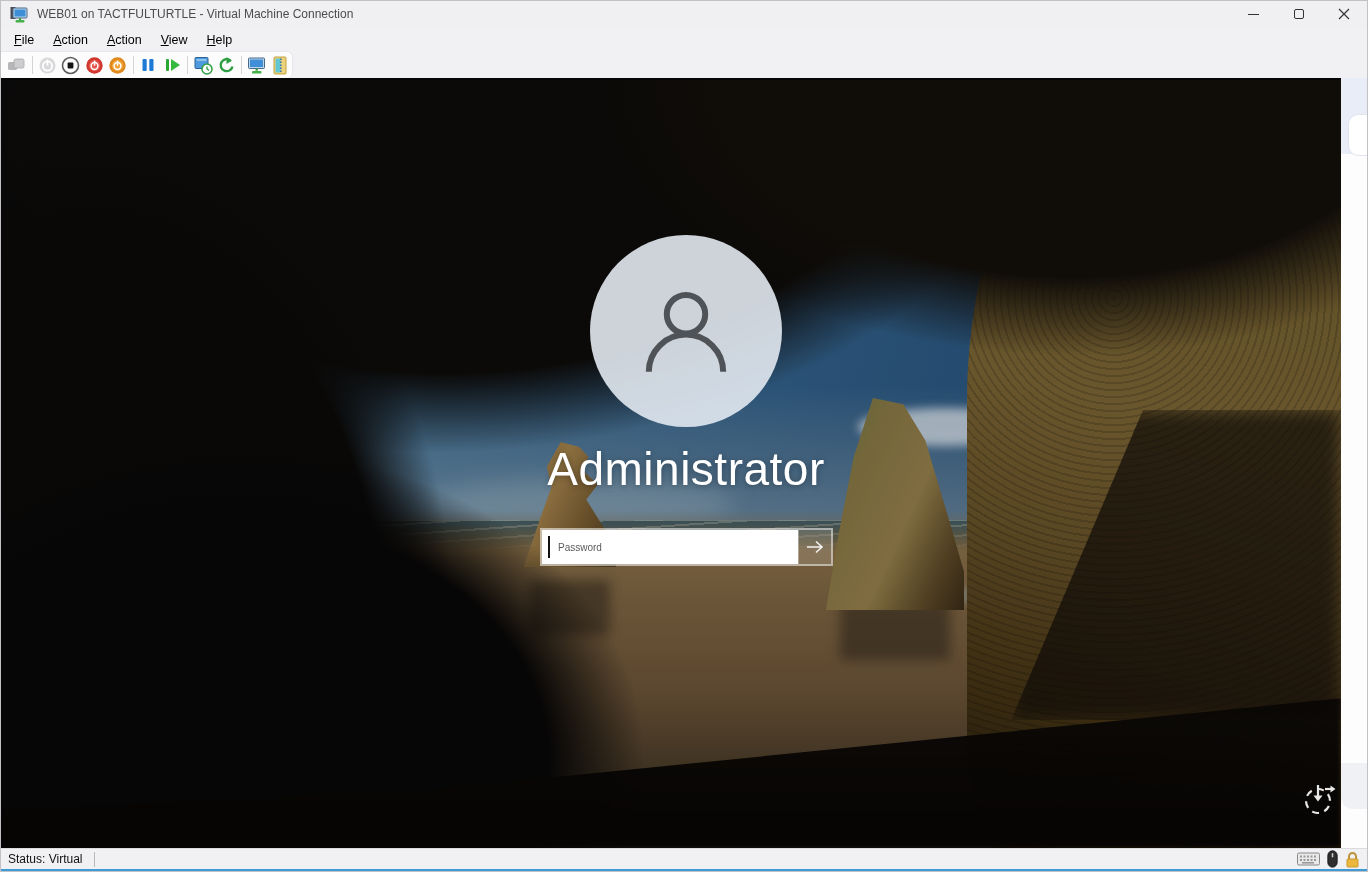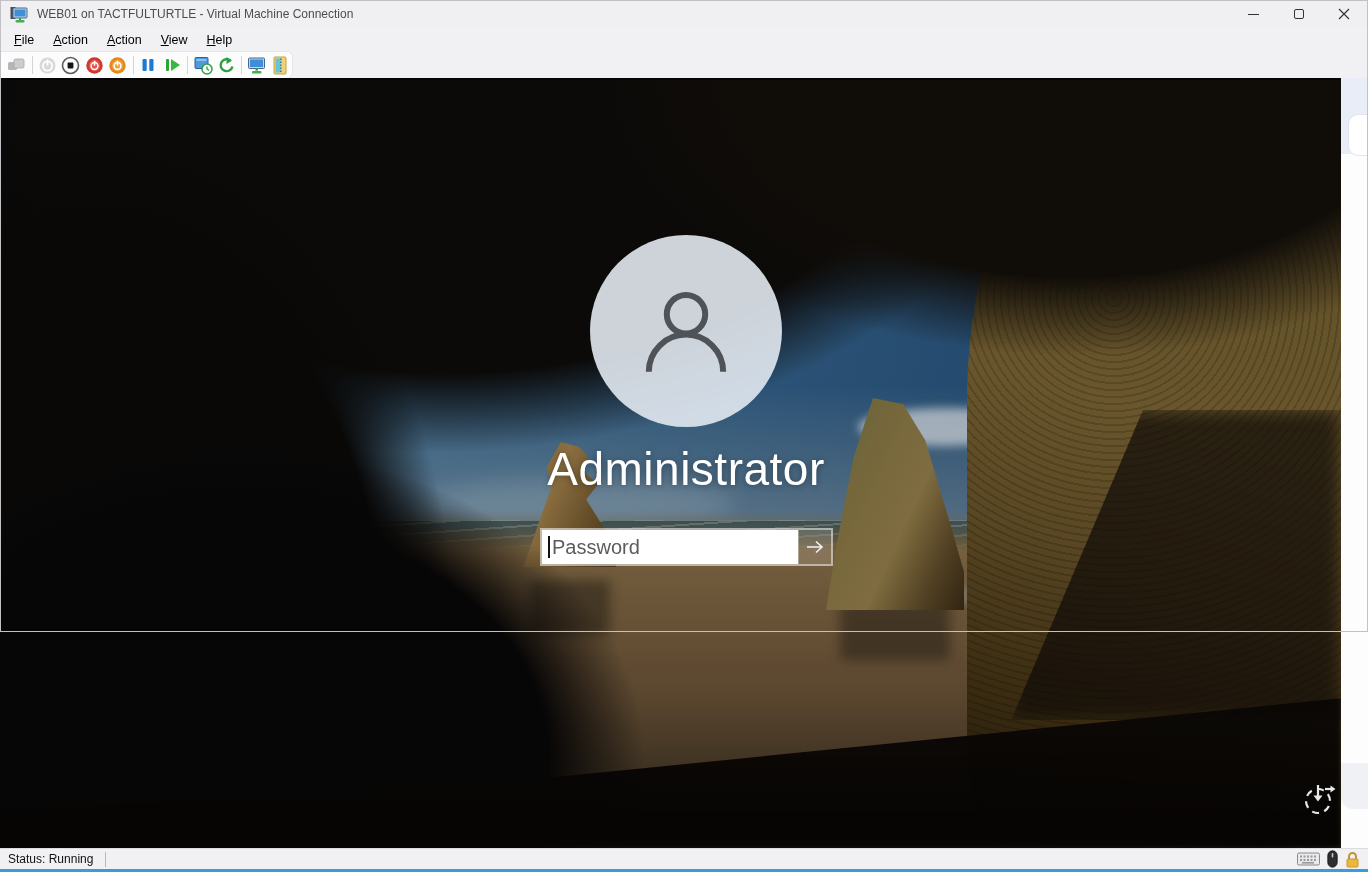--- a/index.html
+++ b/index.html
@@ -1,17 +1,17 @@
 <!DOCTYPE html>
 <html><head>
 <meta charset="utf-8">
 <style>
   * { margin:0; padding:0; box-sizing:border-box; }
   html,body { width:1368px; height:872px; overflow:hidden; font-family:"Liberation Sans","DejaVu Sans",sans-serif; background:#fff; }
-  .window { position:relative; width:1368px; height:632px; background:#f1f0f3; }
+  .window { position:relative; width:1368px; height:872px; background:#f1f0f3; }
   .frame { position:absolute; inset:0; border:1px solid #c2c1c5; pointer-events:none; z-index:60; }
 
   
   .titlebar { position:absolute; left:0; top:0; width:1368px; height:28px; background:#f0eff2; display:flex; align-items:center; z-index:30; }
   .app-icon { margin-left:10px; width:18px; height:17px; display:flex; }
   .title-text { margin-left:9px; font-size:12px; color:#4c4c4c; }
   .win-controls { position:absolute; right:2px; top:0; height:28px; display:flex; }
   .win-btn { width:45px; height:28px; display:flex; align-items:center; justify-content:center; }
   .glyph-min { width:11px; height:1px; background:#333; }
   .glyph-max { width:10px; height:10px; border:1px solid #333; border-radius:2px; }
@@ -76,21 +76,21 @@
 
   
   .login { position:absolute; inset:0; z-index:5; }
   .avatar { position:absolute; left:590px; top:155px; width:192px; height:192px; border-radius:50%;
             background:rgba(226,233,241,0.9); display:flex; align-items:center; justify-content:center; }
   .user-name { position:absolute; left:286px; top:362px; width:800px; text-align:center;
                font-size:46px; font-weight:300; color:#ffffff; letter-spacing:0.5px; text-shadow:0 1px 6px rgba(0,0,0,0.35); }
   .pw-group { position:absolute; left:540px; top:448px; width:293px; height:38px;
               border:2px solid rgba(255,255,255,0.55); display:flex; }
   .pw-input-wrap { position:relative; width:256px; height:34px; background:#ffffff; }
-  .pw-input { width:100%; height:100%; border:none; outline:none; padding-left:10px; font-size:20px; color:#c2410c; background:transparent; font-family:inherit; }
+  .pw-input { width:100%; height:100%; border:none; outline:none; padding-left:16px; font-size:10px; color:#c2410c; background:transparent; font-family:inherit; }
   .pw-input::placeholder { color:#5c5c5c; opacity:1; }
   .caret { position:absolute; left:6px; top:6px; width:1.5px; height:22px; background:#111; }
   .pw-submit { width:33px; height:34px; background:rgba(255,255,255,0.14); display:flex; align-items:center; justify-content:center; border-left:1px solid rgba(255,255,255,0.35); cursor:pointer; }
   .update-icon { position:absolute; left:1300px; top:700px; width:38px; height:38px; }
 
   
   .right-strip { position:absolute; left:1341px; top:52px; width:27px; height:796px; background:#fdfdfe; z-index:20; }
   .flyout-top { position:absolute; left:0; top:0; width:27px; height:102px; background:#e8edf8; border-radius:12px 0 0 0; }
   .flyout-icon { position:absolute; left:7px; top:6px; width:17px; height:18px; }
   .flyout-btn { position:absolute; left:7px; top:62px; width:20px; height:42px; background:#fff; border:1px solid #e1e5ee; border-right:none; border-radius:10px 0 0 10px; }
@@ -289,21 +289,21 @@
         <rect x="2" y="1.5" width="12" height="11" fill="none" stroke="#e0581f" stroke-width="2" stroke-dasharray="3 2.2"></rect>
         <circle cx="6" cy="13.5" r="3.2" fill="#eaf2fb" stroke="#2e7fd0" stroke-width="1.6"></circle>
         <path d="M8.4 15.9 L11 18" stroke="#2e7fd0" stroke-width="1.6"></path>
       </svg>
       <div class="flyout-btn"></div>
     </div>
     <div class="flyout-bottom"></div>
   </div>
 
   <div class="statusbar">
-    <span class="status-text">Status: Running</span>
+    <span class="status-text">Status: Virtual</span>
     <span class="sb-sep"></span>
     <div class="sb-icons">
       <svg width="23" height="14" viewBox="0 0 23 14">
         <rect x="0.5" y="1" width="22" height="12" rx="1.5" fill="#e9e9e9" stroke="#8a8a8a" stroke-width="1"></rect>
         <g fill="#9a9a9a">
           <rect x="3" y="3.5" width="2" height="2"></rect>
             <rect x="6.5" y="3.5" width="2" height="2"></rect>
             <rect x="10" y="3.5" width="2" height="2"></rect>
             <rect x="13.5" y="3.5" width="2" height="2"></rect>
             <rect x="17" y="3.5" width="2" height="2"></rect>

